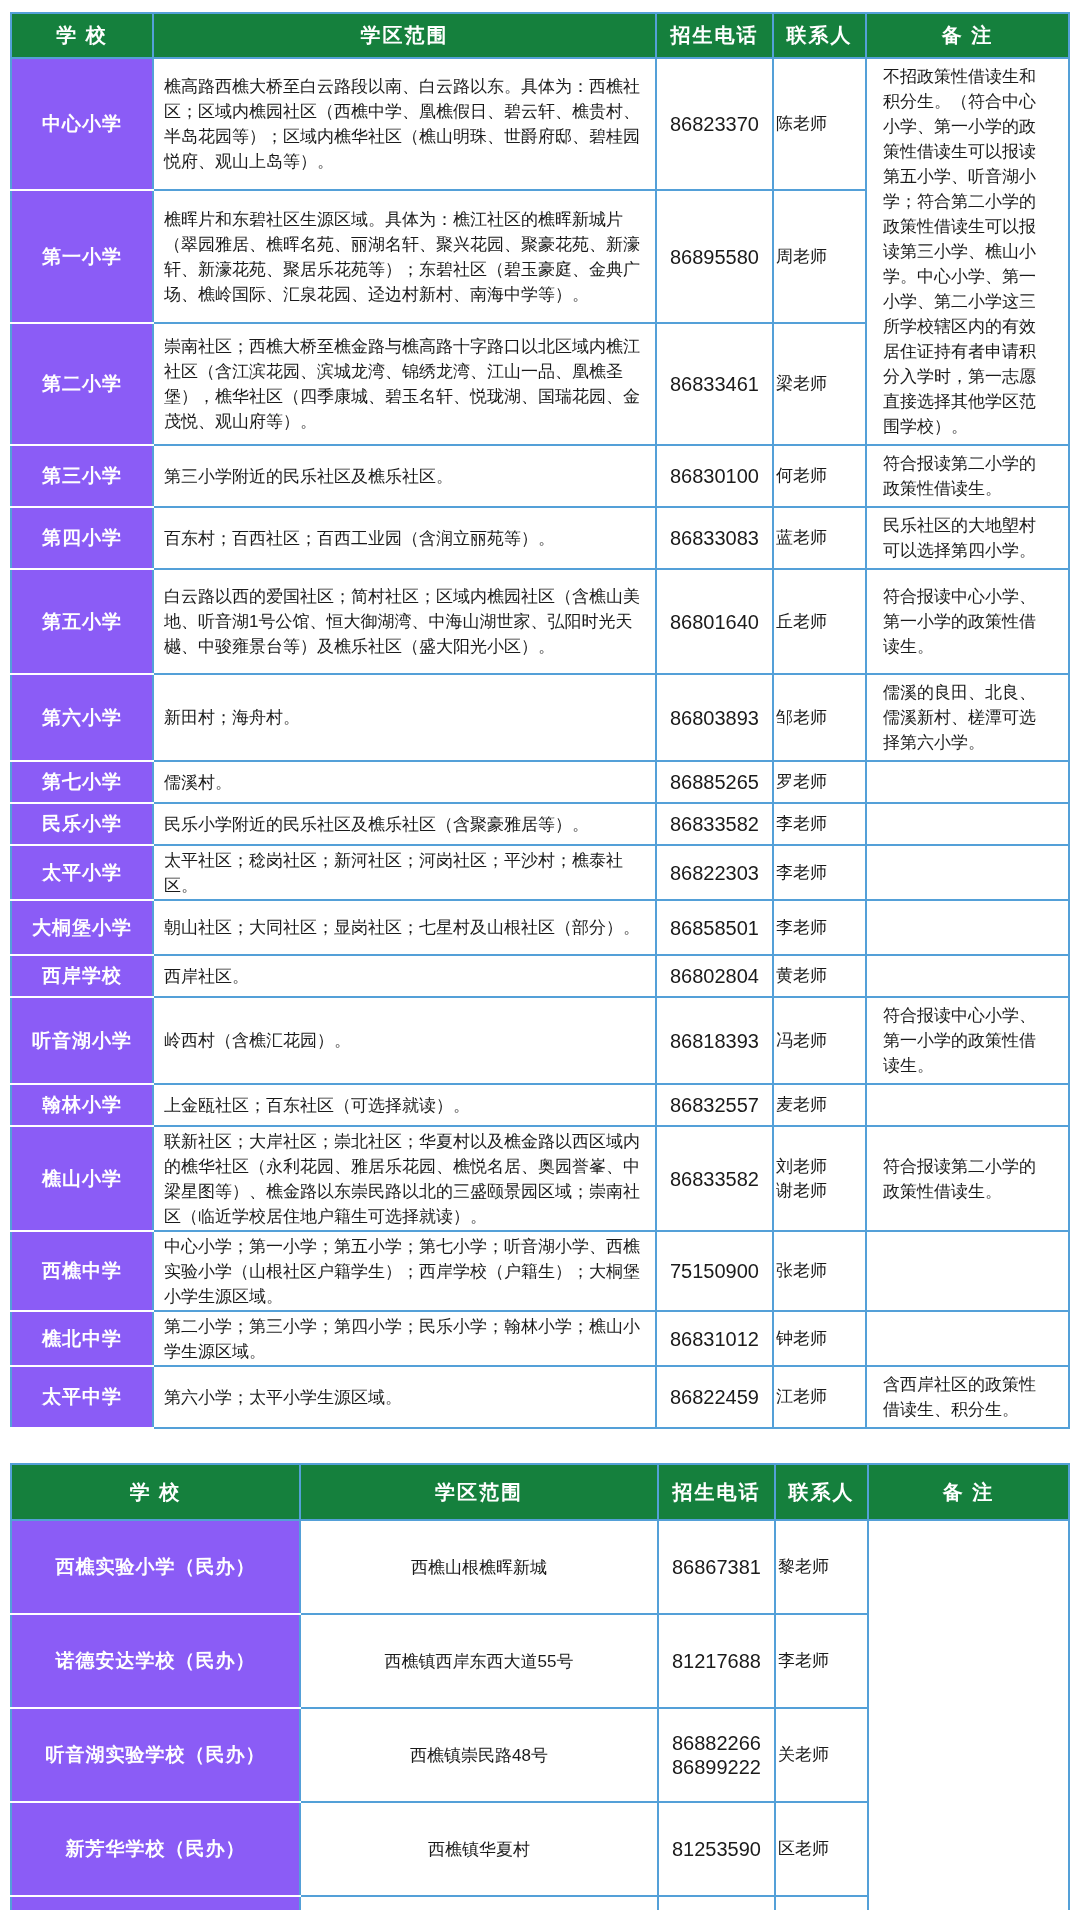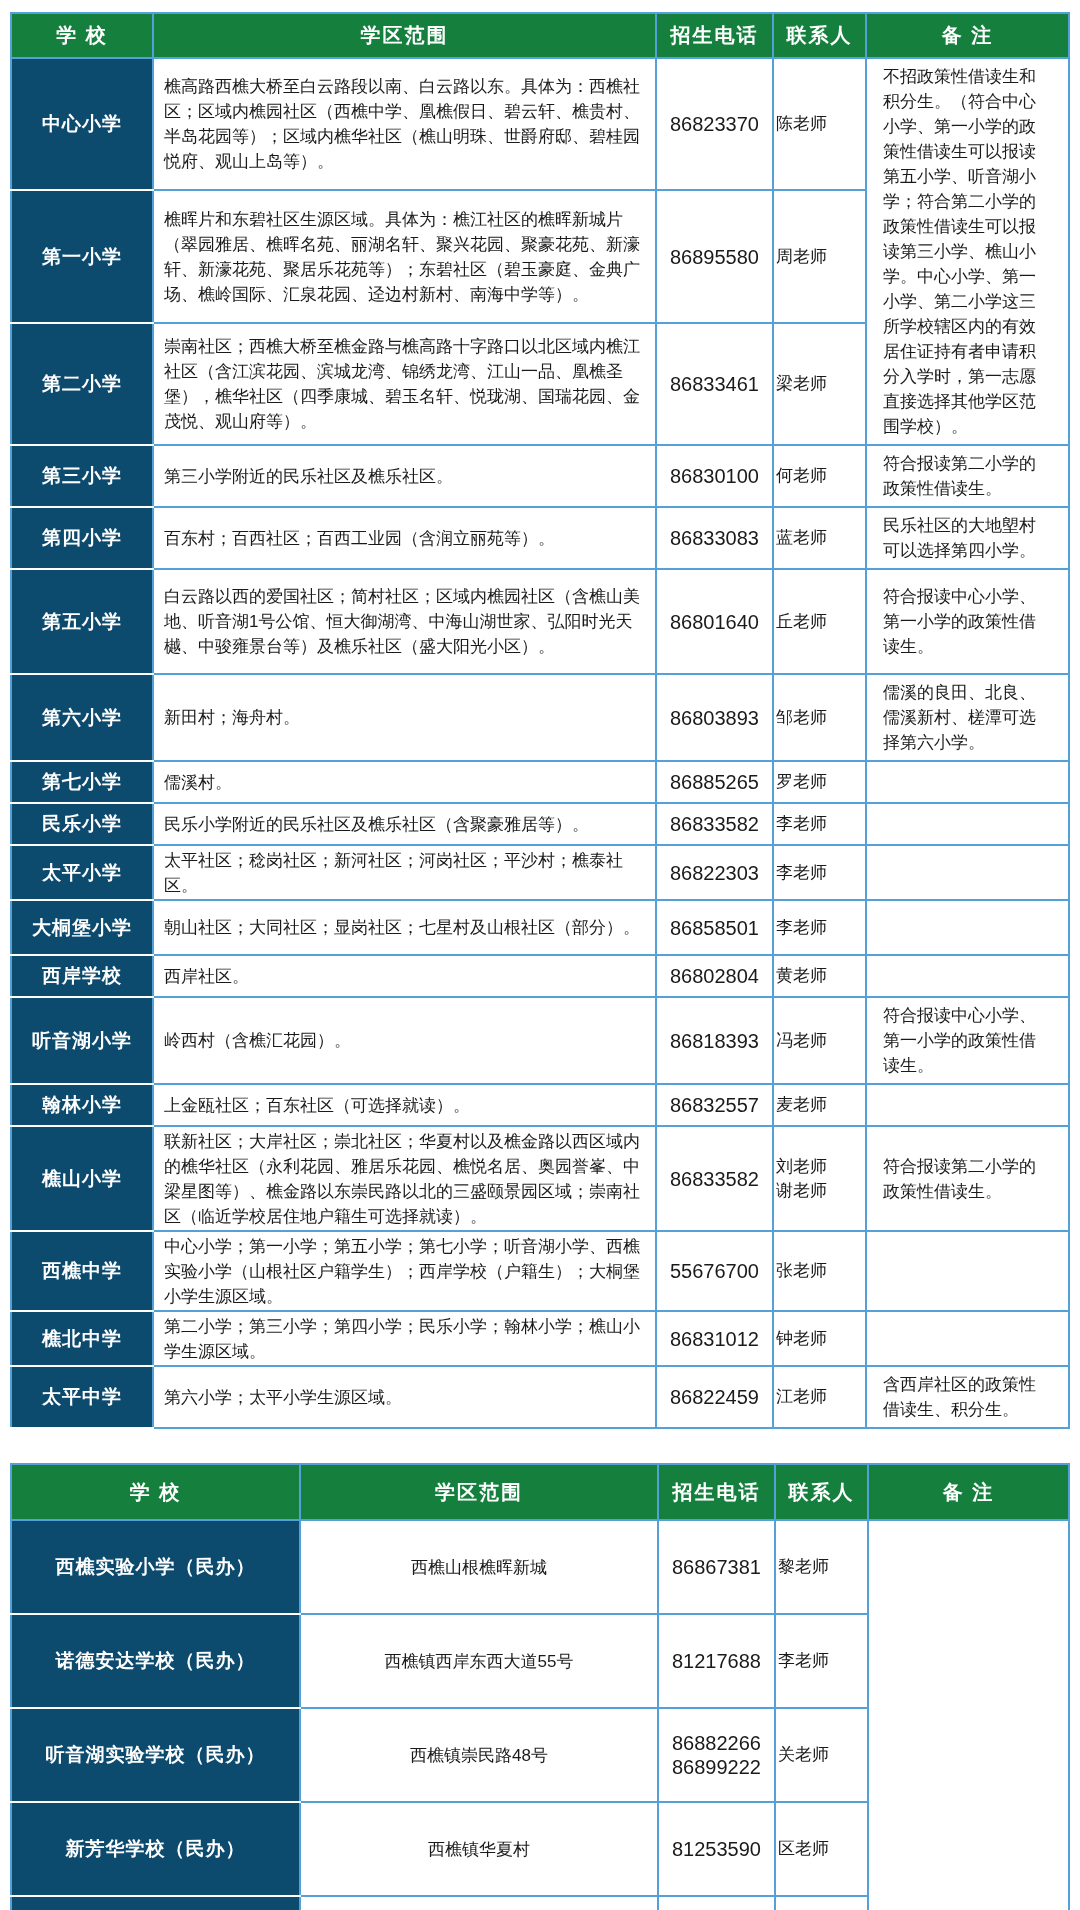--- a/index.html
+++ b/index.html
@@ -4,21 +4,21 @@
 <style>
   html,body{margin:0;padding:0;background:#ffffff;
     font-family:"Liberation Sans","DejaVu Sans",sans-serif;color:#1a1a1a;}
   .page{width:1080px;margin:0 auto;padding:12px 0 20px 0;box-sizing:border-box;}
   table{width:1058px;margin:0 auto;border-collapse:collapse;table-layout:fixed;}
   td,th{border:2px solid #54a0d8;vertical-align:middle;box-sizing:border-box;}
   
   th{background:#15803d;color:#ffffff;font-weight:bold;font-size:20px;
      letter-spacing:2px;padding:8px 4px;}
   
-  td.school-cell{background:#0c4a6e;color:#ffffff;font-weight:bold;font-size:19px;
+  td.school-cell{background:#8b5cf6;color:#ffffff;font-weight:bold;font-size:19px;
      text-align:center;letter-spacing:1px;padding:4px 2px;
      border-top-color:#ffffff;border-bottom-color:#ffffff;}
   
   td.range-cell{font-size:17px;line-height:25px;text-align:left;padding:1px 10px;}
   td.range-center{text-align:center;}
   td.phone-cell{font-size:20px;text-align:center;white-space:pre-line;line-height:24px;padding:4px 0;}
   td.contact-cell{font-size:17px;text-align:left;white-space:pre-line;line-height:24px;padding:8px 2px;}
   td.remark-cell{font-size:17px;line-height:25px;text-align:left;padding:5px 16px;
      vertical-align:middle;white-space:pre-line;}
   
@@ -157,21 +157,21 @@
         <td class="school-cell">樵山小学</td>
         <td class="range-cell">联新社区；大岸社区；崇北社区；华夏村以及樵金路以西区域内的樵华社区（永利花园、雅居乐花园、樵悦名居、奥园誉峯、中梁星图等）、樵金路以东崇民路以北的三盛颐景园区域；崇南社区（临近学校居住地户籍生可选择就读）。</td>
         <td class="phone-cell">86833582</td>
         <td class="contact-cell">刘老师
 谢老师</td>
         <td class="remark-cell">符合报读第二小学的政策性借读生。</td>
       </tr>
       <tr class="h80">
         <td class="school-cell">西樵中学</td>
         <td class="range-cell">中心小学；第一小学；第五小学；第七小学；听音湖小学、西樵实验小学（山根社区户籍学生）；西岸学校（户籍生）；大桐堡小学生源区域。</td>
-        <td class="phone-cell">55676700</td>
+        <td class="phone-cell">75150900</td>
         <td class="contact-cell">张老师</td>
         <td class="remark-cell"></td>
       </tr>
       <tr class="h55">
         <td class="school-cell">樵北中学</td>
         <td class="range-cell">第二小学；第三小学；第四小学；民乐小学；翰林小学；樵山小学生源区域。</td>
         <td class="phone-cell">86831012</td>
         <td class="contact-cell">钟老师</td>
         <td class="remark-cell"></td>
       </tr>

